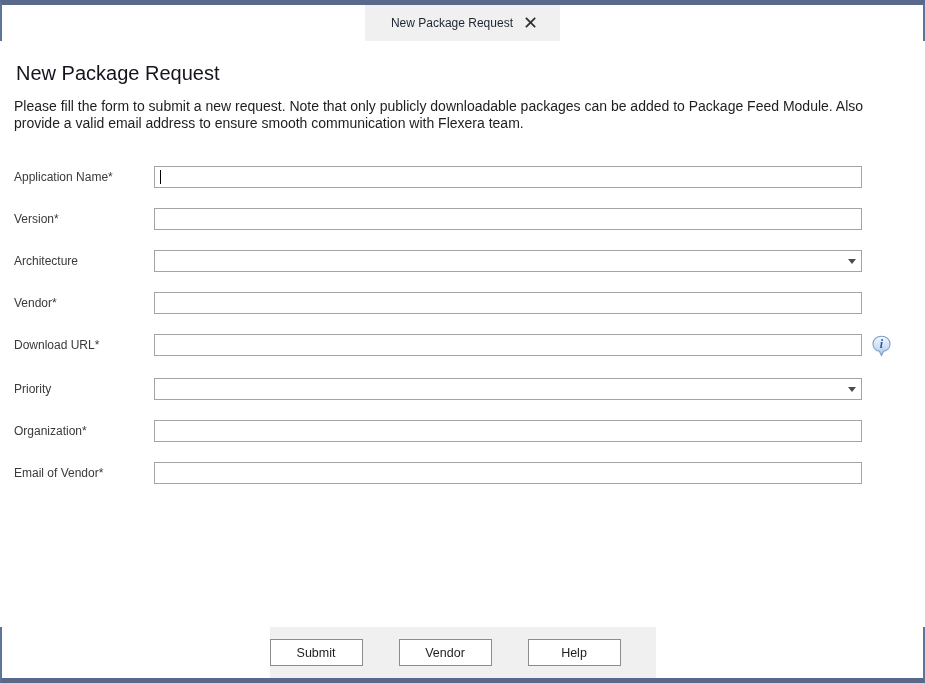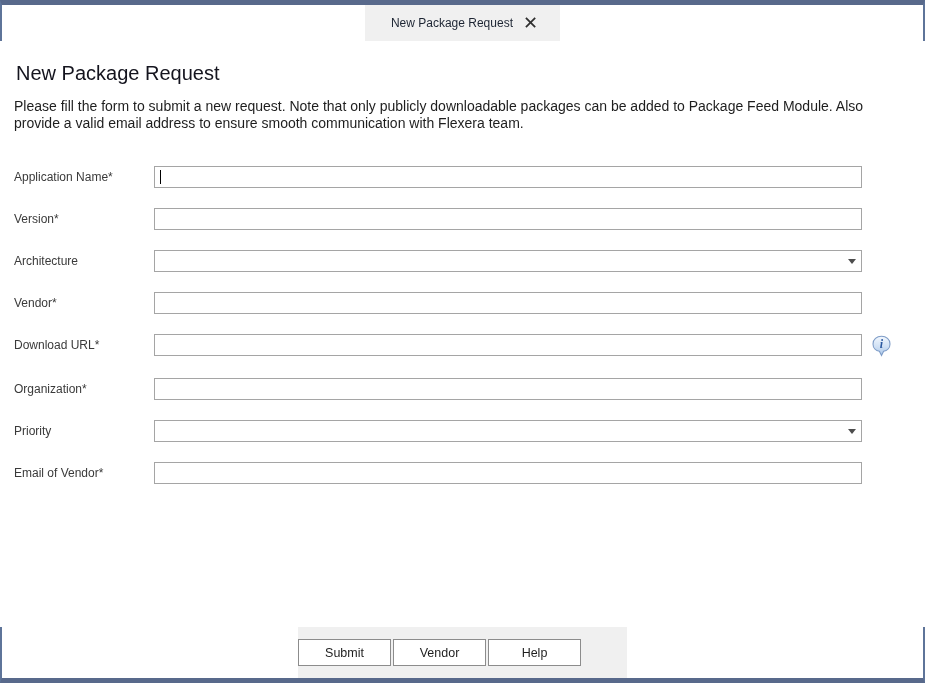--- a/index.html
+++ b/index.html
@@ -88,21 +88,21 @@
     border-width: 2px 1px 1px 1px;
     border-color: #6f6f6f #d0d0d0 #d0d0d0 #7a7a7a;
     resize: none; outline: none;
     font-size: 13px; font-family: "Liberation Sans", sans-serif;
     padding: 3px 5px; color: #1e1e1e;
   }
   .footer {
     flex: 0 0 51px; height: 51px;
     background: #f0f0f0;
     display: flex; align-items: center; justify-content: flex-end;
-    padding-right: 46px; gap: 2px;
+    padding-right: 35px; gap: 36px;
   }
   .btn {
     width: 93px; height: 27px;
     background: #ffffff;
     border: 1px solid #8c8c8c;
     font-size: 12.5px; color: #1e1e1e;
     font-family: "Liberation Sans", sans-serif;
     cursor: pointer;
   }
 </style>
@@ -166,31 +166,31 @@
                 <stop offset="1" stop-color="#a9c6e8"></stop>
               </linearGradient>
             </defs>
             <path d="M10.5 1.2 C15.3 1.2 19 4.6 19 8.9 C19 12.7 16.2 15.6 12.6 16.3 L10.5 20.6 L8.4 16.3 C4.8 15.6 2 12.7 2 8.9 C2 4.6 5.7 1.2 10.5 1.2 Z" fill="url(#ig)" stroke="#7e9cc7" stroke-width="1.1"></path>
             <text x="10.5" y="13" text-anchor="middle" font-size="12" font-style="italic" font-weight="bold" fill="#2d5aa0" font-family="Liberation Serif, serif">i</text>
           </svg>
         </span>
       </div>
 
       <div class="row">
-        <span class="flabel">Organization*</span>
-        <span class="field-wrap">
-          <input class="tinput" type="text" value="" style="">
-        </span>
-      </div>
-
-      <div class="row">
         <span class="flabel">Priority</span>
         <span class="field-wrap combo">
           <input class="tinput" type="text" value="" style="">
           <span class="combo-arrow"></span>
+        </span>
+      </div>
+
+      <div class="row">
+        <span class="flabel">Organization*</span>
+        <span class="field-wrap">
+          <input class="tinput" type="text" value="" style="">
         </span>
       </div>
 
       <div class="row">
         <span class="flabel">Email of Vendor*</span>
         <span class="field-wrap">
           <input class="tinput" type="text" value="" style="">
         </span>
       </div>
 

